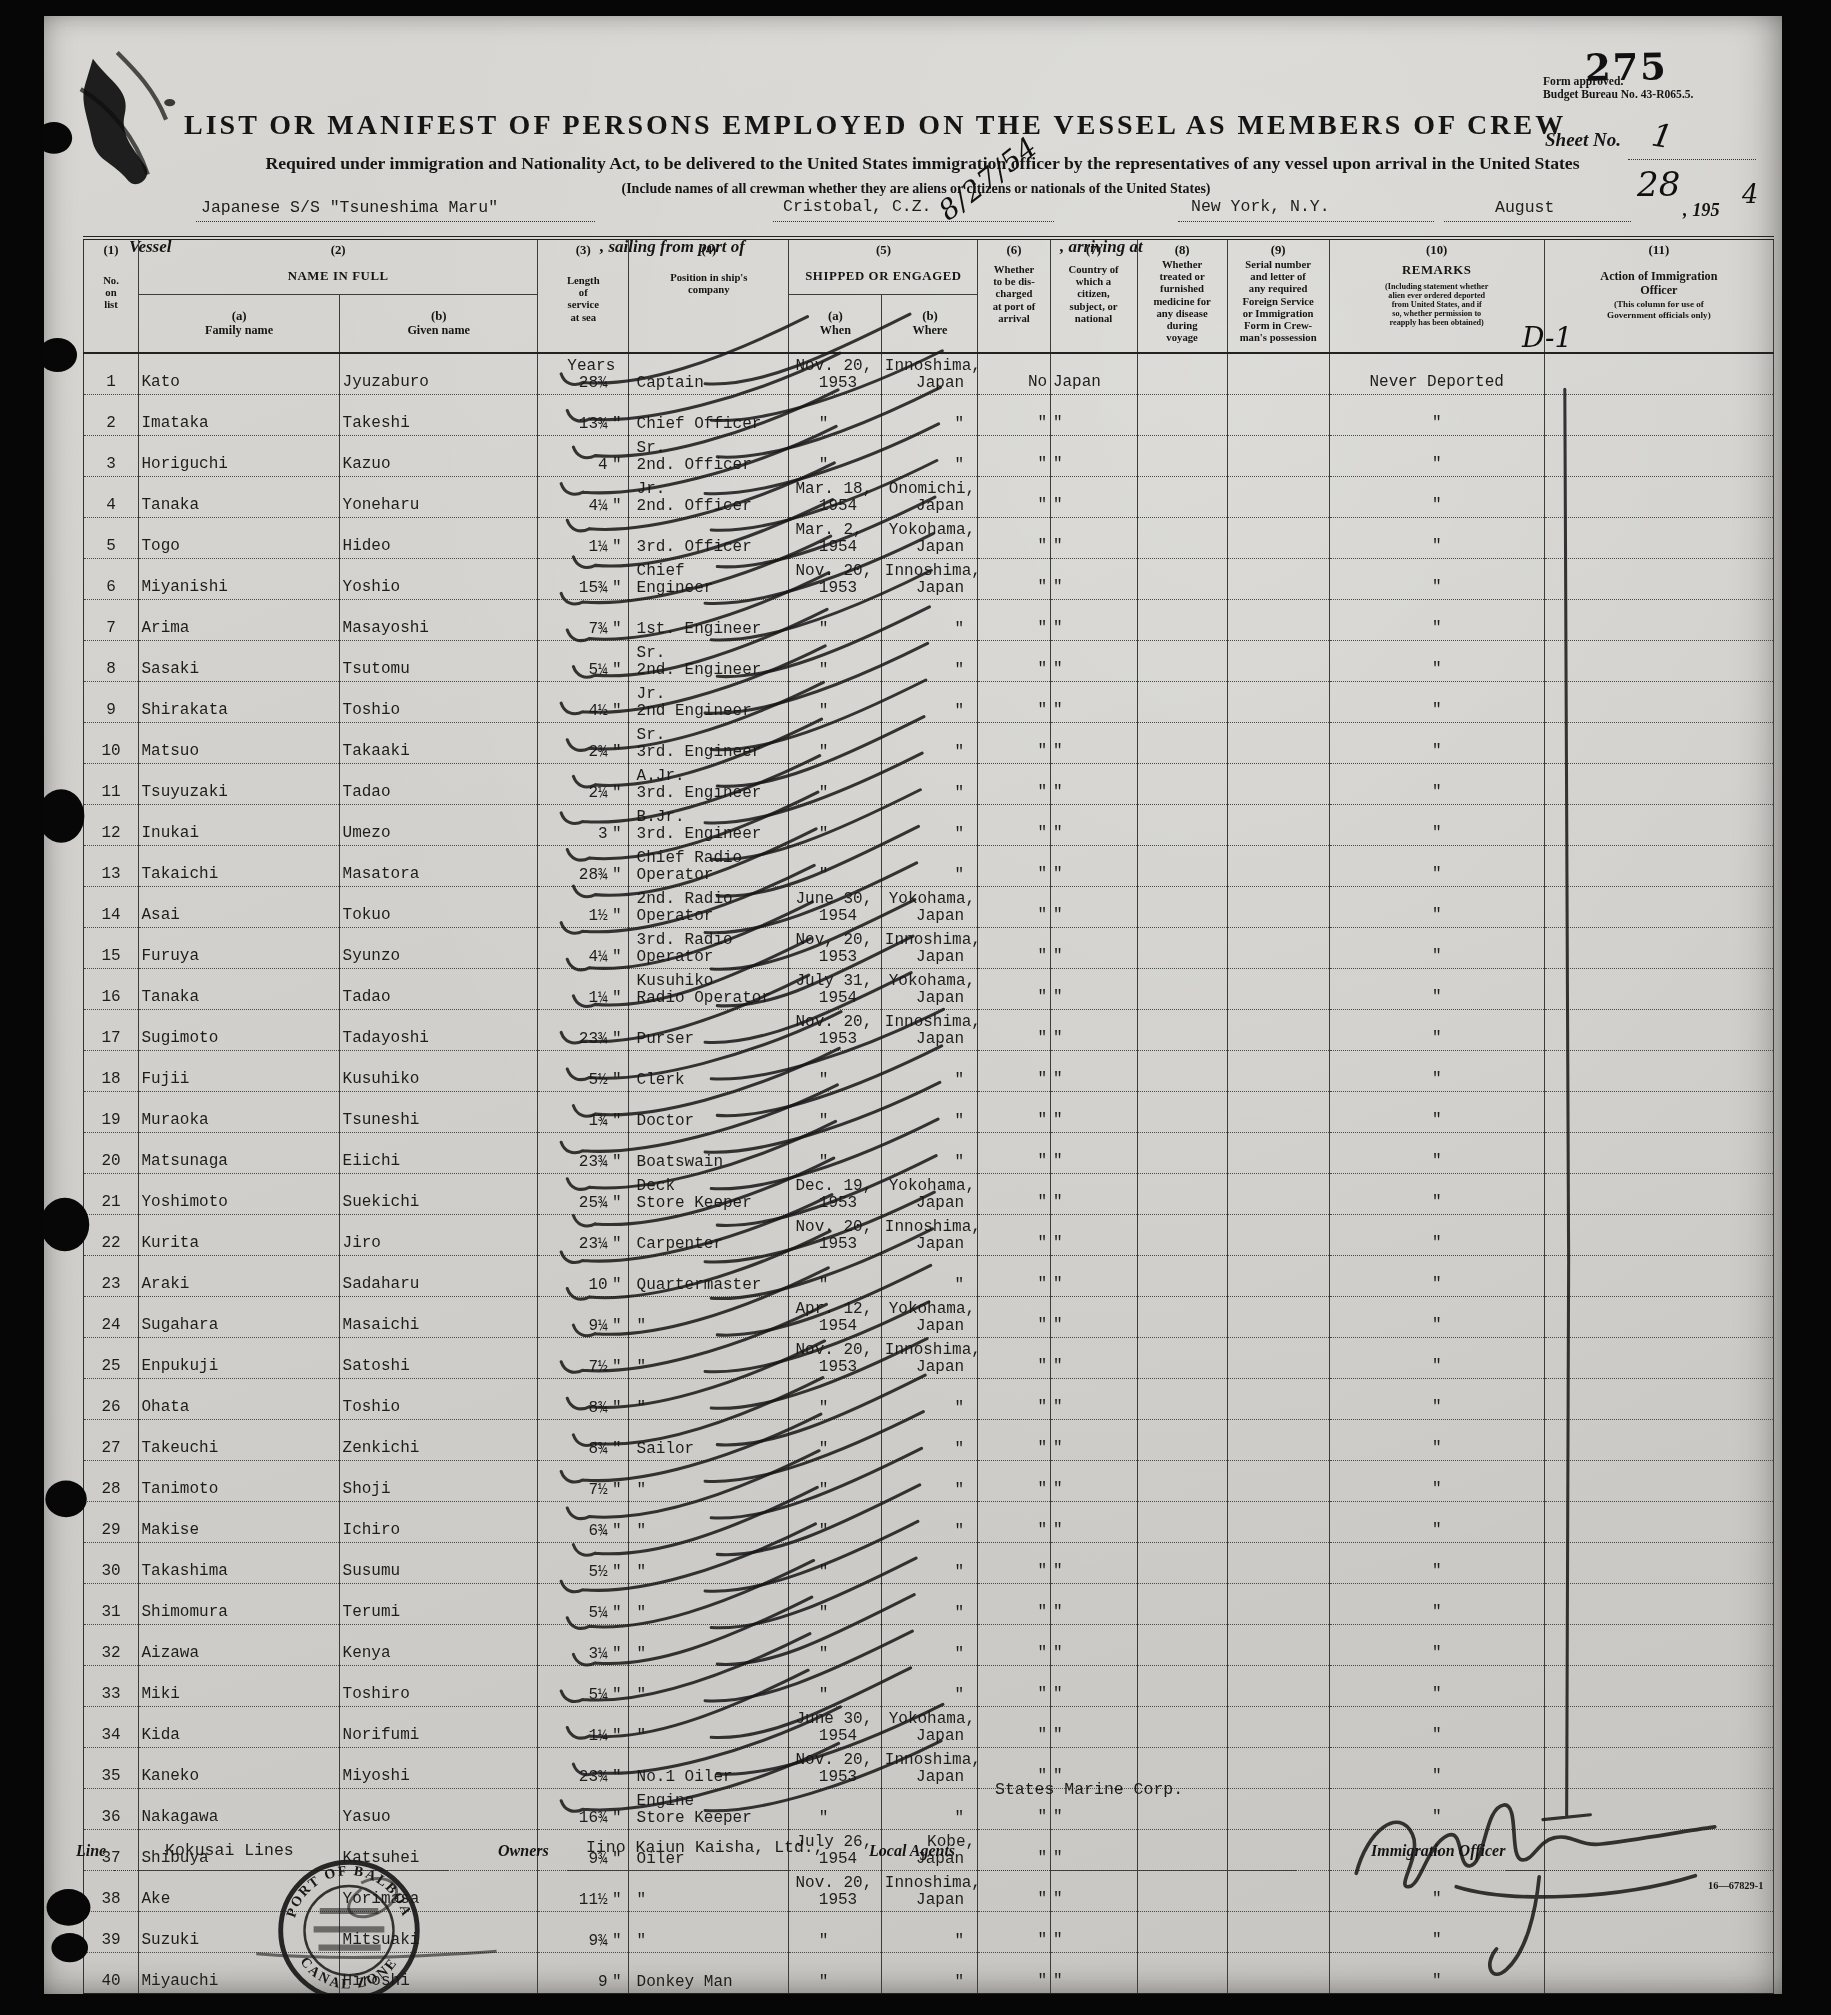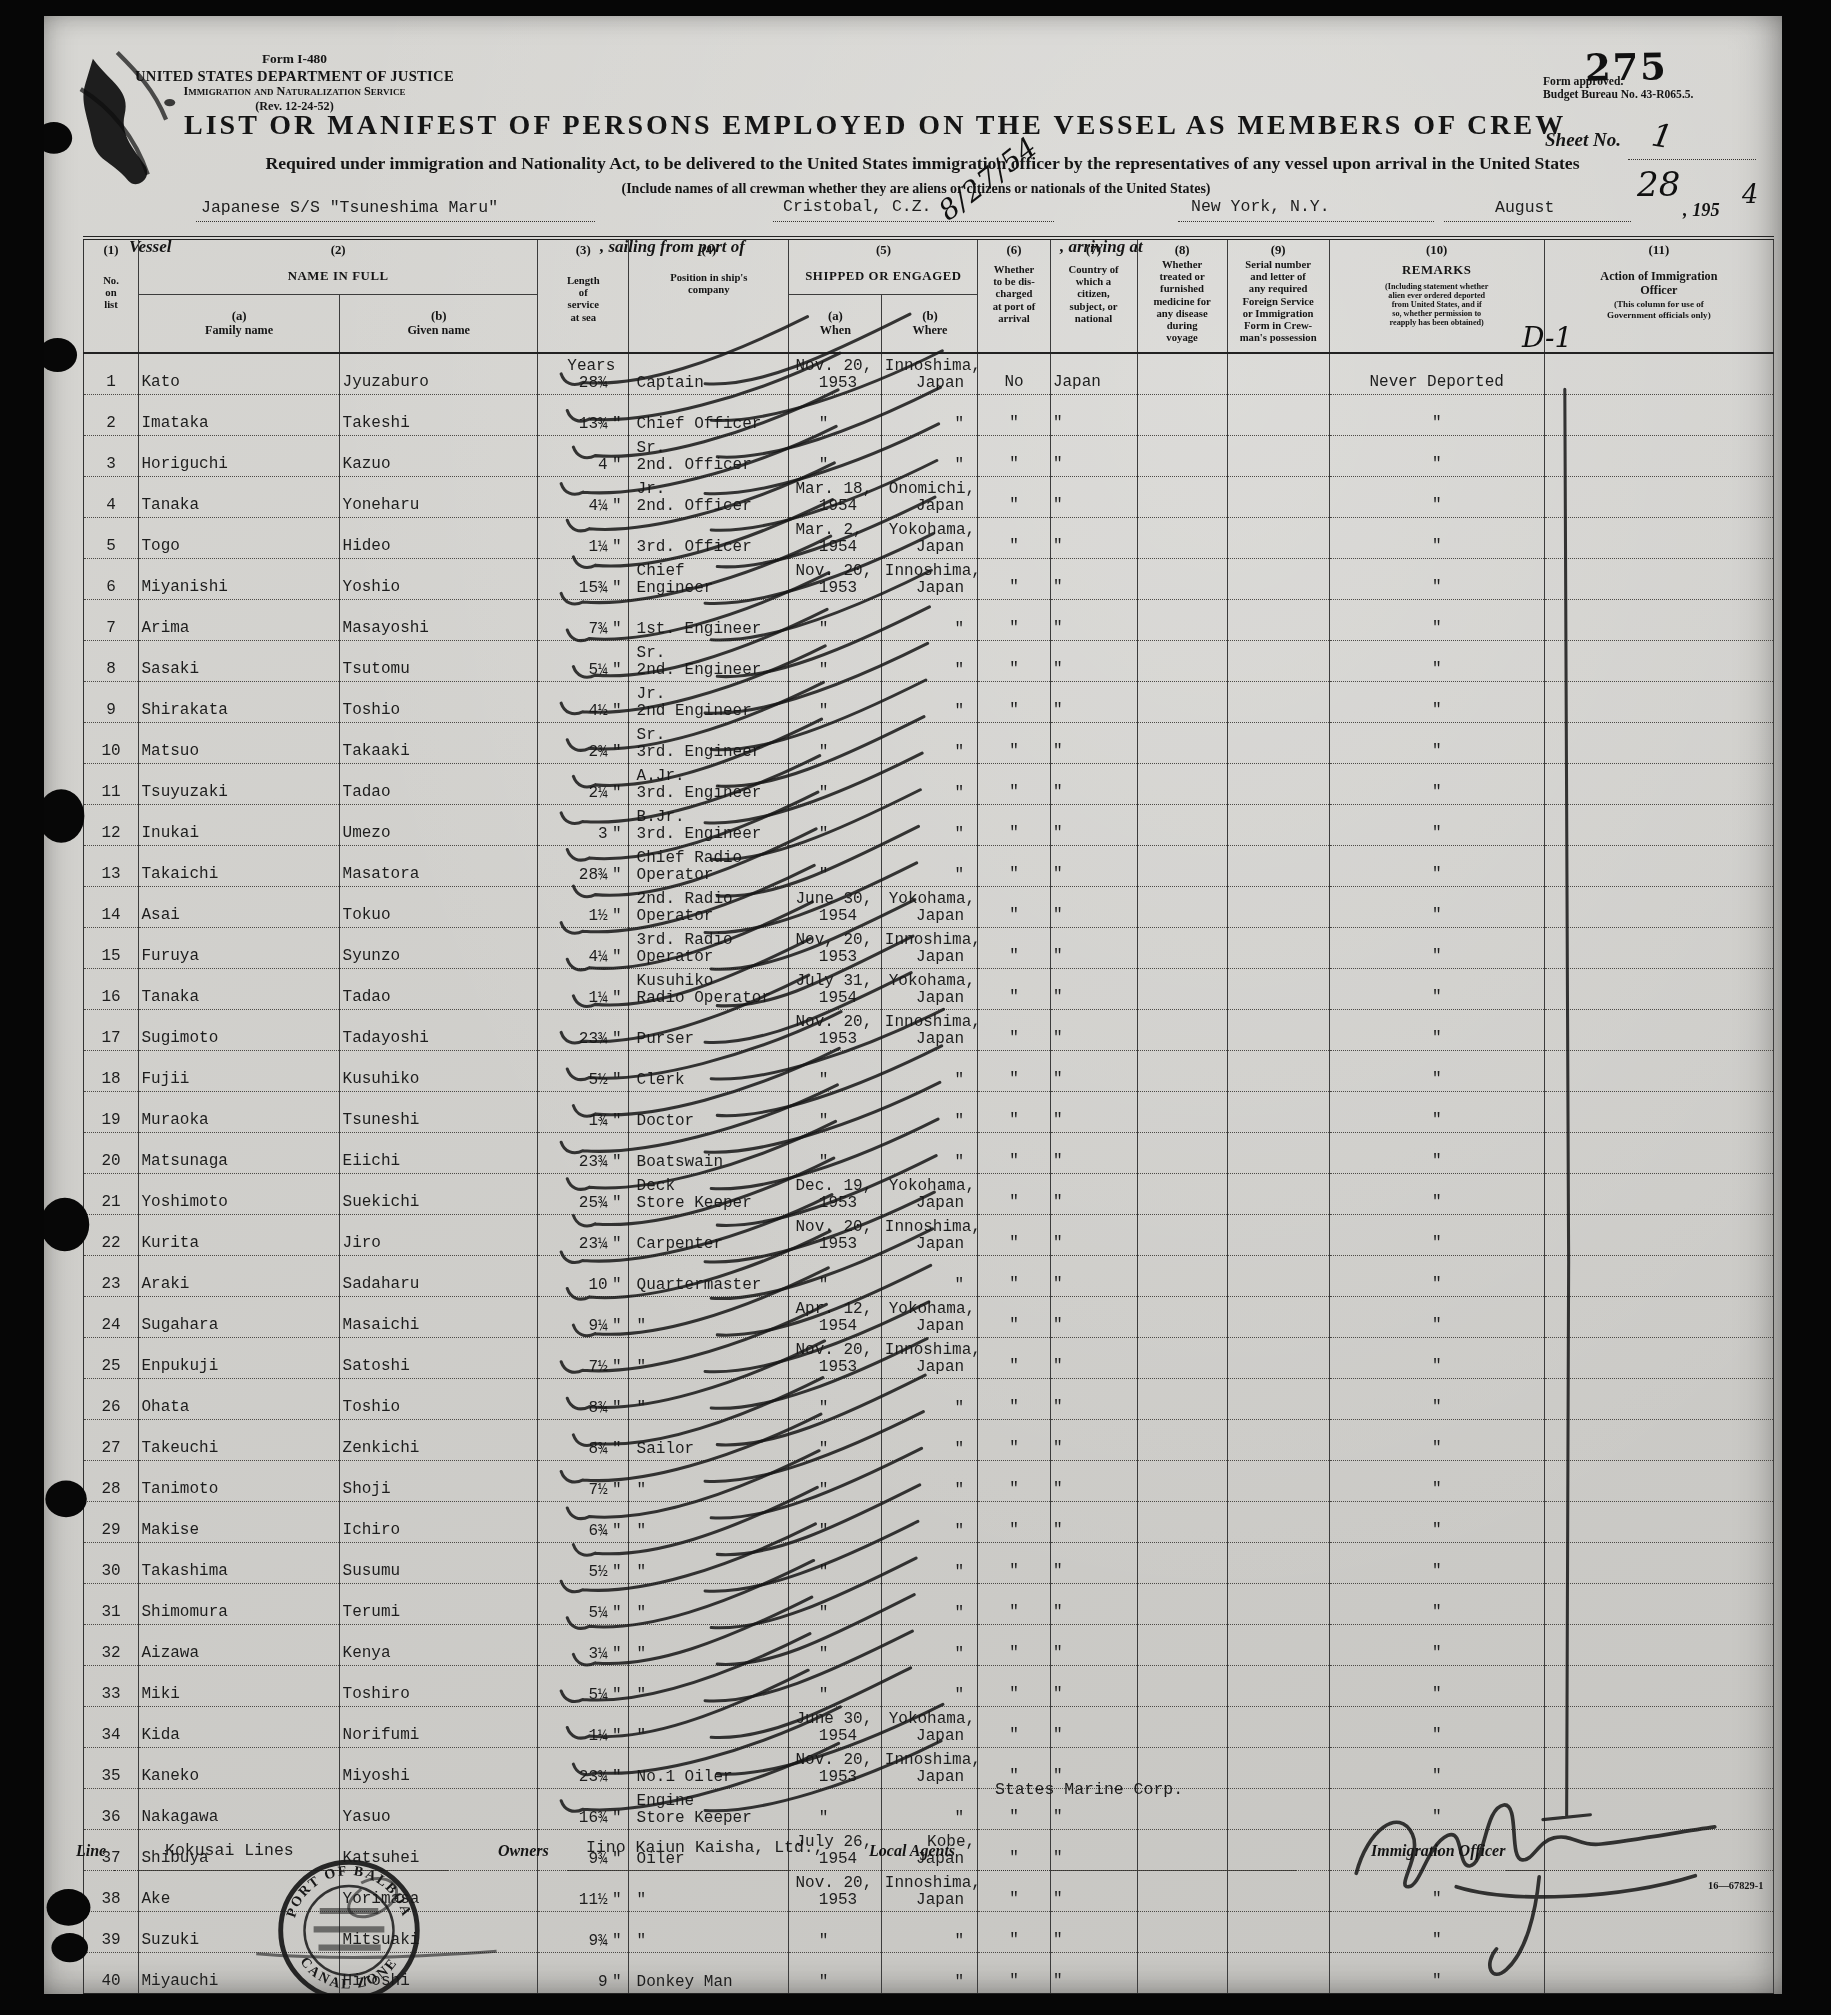--- a/index.html
+++ b/index.html
@@ -57,46 +57,40 @@
   .c-giv{padding-left:17px;}
   .c-svc .l1{text-align:center;padding-left:16px;}
   .c-svc .l2{display:flex;}
   .c-svc .v{flex:1;text-align:right;}
   .c-svc .u{width:18.3px;text-align:center;}
   .c-pos .l1,.c-pos .l2{padding-left:4.9px;}
   .c-when .l1{padding-left:3.7px;}
   .c-when .l2{padding-left:27px;}
   .c-where{text-align:right;}
   .c-where .l2{padding-right:11px;}
-  .c-dis{text-align:center;padding-bottom:4.9px;}
+  .c-dis{text-align:right;padding-bottom:4.9px;}
   .c-ctry{padding-left:17px;padding-bottom:4.9px;}
   .c-rem{text-align:center;padding-bottom:4.9px;}
   
   svg.overlay{position:absolute;left:0;top:0;width:1738px;height:1978px;pointer-events:none;}
   #slashes path, .penline{stroke:#161616;stroke-width:5;fill:none;stroke-linecap:round;opacity:.85;}
   .d1{left:1478px;top:305px;font-size:28px;}
   .hw-sheet{left:1608px;top:101px;font-size:32px;transform:rotate(10deg);}
   .hw-port{left:886px;top:146px;font-size:28px;transform:rotate(-38deg);letter-spacing:1.2px;}
   .hw-day{left:1593px;top:148px;font-size:34px;}
   .hw-year{left:1698px;top:163px;font-size:25.6px;}
   .foot-label{font-size:16px;font-style:italic;font-weight:bold;}
   .printcode{font-size:10.4px;font-weight:bold;}
 </style>
 </head>
 <body>
 
 <div class="page">
   <div class="paper">
 
-    <div class="abs formblock">
-      <div class="l1">Form I-480</div>
-      <div class="l2">UNITED STATES DEPARTMENT OF JUSTICE</div>
-      <div class="l3" style="font-variant:small-caps">Immigration and Naturalization Service</div>
-      <div class="l4">(Rev. 12-24-52)</div>
-    </div>
 
     <div class="abs approved">
       <div>Form approved.</div>
       <div>Budget Bureau No. 43-R065.5.</div>
     </div>
     <div class="abs stamp275">275</div>
 
     <div class="abs title">LIST OR MANIFEST OF PERSONS EMPLOYED ON THE VESSEL AS MEMBERS OF CREW</div>
     <div class="abs sheetno">
       <span>Sheet No.</span>

